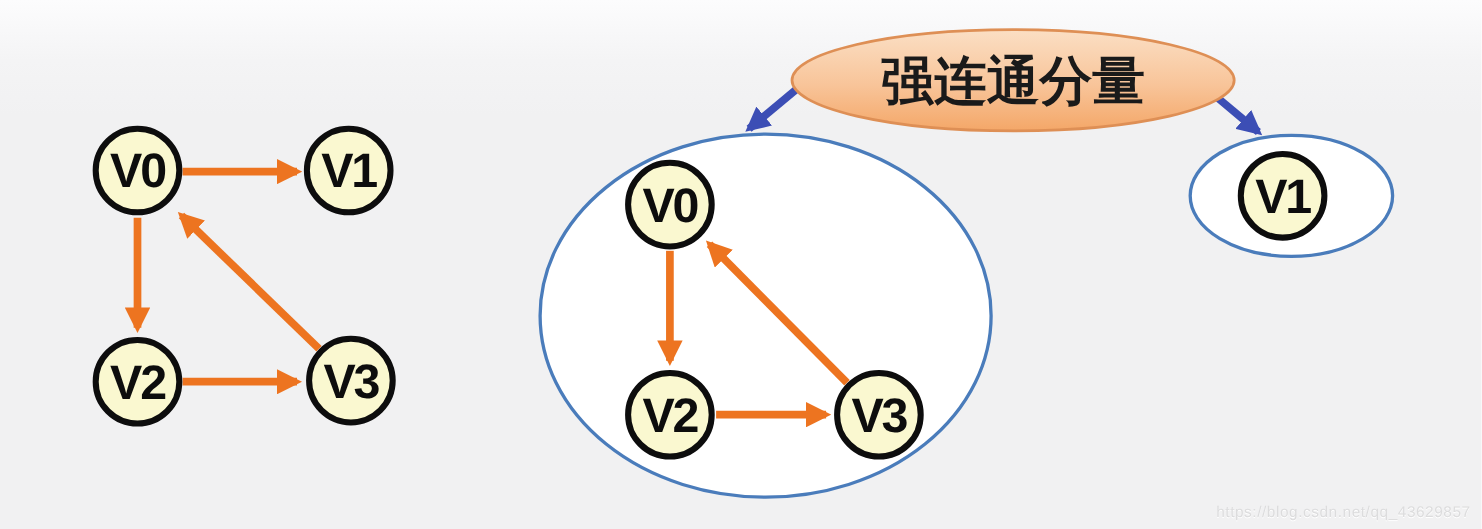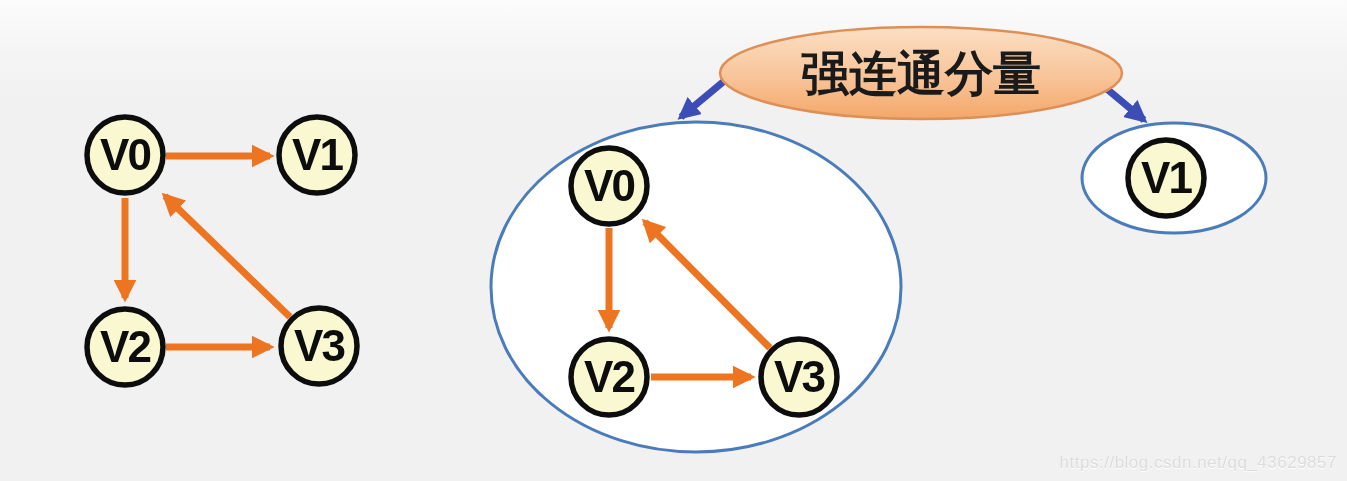--- a/index.html
+++ b/index.html
@@ -32,21 +32,21 @@
   .bubble-label {
     font-family: "Liberation Sans", "DejaVu Sans", sans-serif;
     font-weight: bold;
     font-size: 48px;
     fill: #1a1a1a;
   }
   .watermark {
     position: absolute;
     right: 10px;
     bottom: 8px;
-    font-size: 17px;
+    font-size: 14px;
     letter-spacing: 0.5px;
     color: #dcdcdd;
     text-shadow: 0 1px 0 #ffffff;
     user-select: none;
   }
 </style>
 </head>
 <body>
 
 <div class="canvas">

